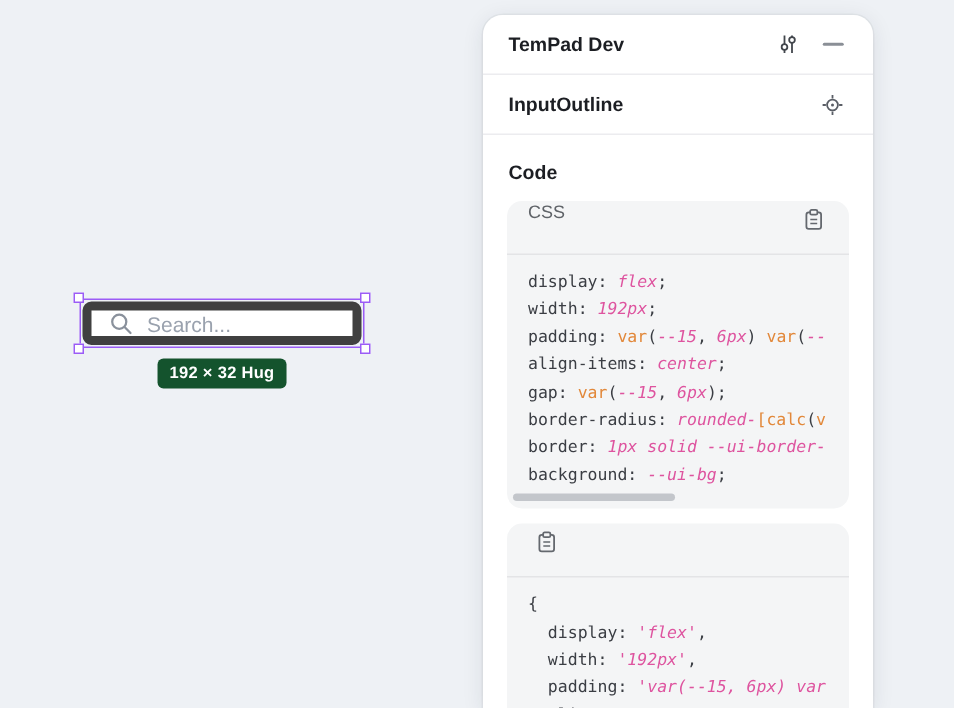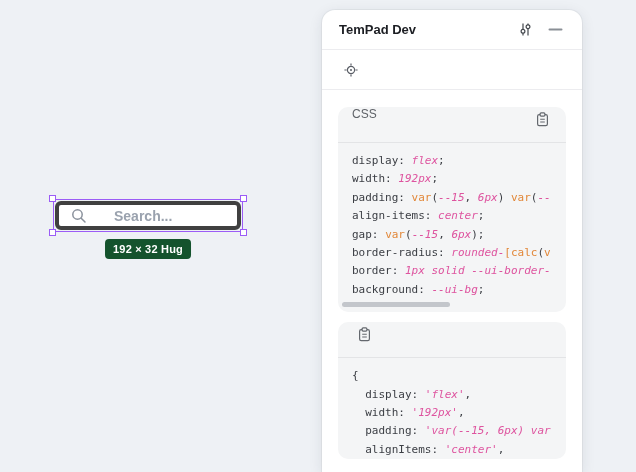--- a/index.html
+++ b/index.html
@@ -11,22 +11,22 @@
   }
 
   
   .sel-wrap { position:absolute; left:53px; top:199px; width:190px; height:33px; }
   .sel-outline { position:absolute; inset:0; border:1px solid #9b5cf6; }
   .handle { position:absolute; width:7px; height:7px; background:#ffffff; border:1px solid #9b5cf6; box-sizing:border-box; }
   .handle.tl { left:-4px; top:-4px; } .handle.tr { right:-4px; top:-4px; }
   .handle.bl { left:-4px; bottom:-4px; } .handle.br { right:-4px; bottom:-4px; }
   .search-input {
     position:absolute; left:2px; top:2px; right:2px; bottom:2px;
-    background:#ffffff; border:4px solid #404040; border-radius:6px;
-    display:flex; align-items:center; padding-left:11px; gap:26px; box-sizing:border-box;font-weight:bold;
+    background:#ffffff; border:6px solid #404040; border-radius:6px;
+    display:flex; align-items:center; padding-left:11px; gap:8px; box-sizing:border-box;
   }
   .search-placeholder { font-size:14px; color:#9aa2ae; }
   .size-badge {
     position:absolute; top:40px; left:50%; transform:translateX(-50%);
     background:#14532d; color:#ffffff; font-size:11px; font-weight:bold;
     padding:4px 8px 4px; border-radius:4px; white-space:nowrap; letter-spacing:.2px;
   }
 
   
   .panel {
@@ -108,35 +108,37 @@
         <span style="display:flex">
           <svg width="15" height="15" viewBox="0 0 15 15" fill="none">
             <line x1="1.5" y1="7.5" x2="13.5" y2="7.5" stroke="#8a8f96" stroke-width="2" stroke-linecap="round"></line>
           </svg>
         </span>
       </button>
     </span>
   </div>
 
   <div class="node-row">
+    <span class="node-name">InputOutline</span>
     <button class="icon-btn">
       <span style="display:flex">
         <svg width="14" height="14" viewBox="0 0 14 14" fill="none">
           <circle cx="7" cy="7" r="3.6" stroke="#5a5e66" stroke-width="1.2"></circle>
           <circle cx="7" cy="7" r="1" fill="#5a5e66"></circle>
           <line x1="7" y1="0.4" x2="7" y2="2.6" stroke="#5a5e66" stroke-width="1.2"></line>
           <line x1="7" y1="11.4" x2="7" y2="13.6" stroke="#5a5e66" stroke-width="1.2"></line>
           <line x1="0.4" y1="7" x2="2.6" y2="7" stroke="#5a5e66" stroke-width="1.2"></line>
           <line x1="11.4" y1="7" x2="13.6" y2="7" stroke="#5a5e66" stroke-width="1.2"></line>
         </svg>
       </span>
     </button>
   </div>
 
   <div class="section">
+    <div class="section-title">Code</div>
     <div>
         <div class="code-block">
           <div class="code-block-header">
             <span class="code-block-title">CSS</span>
             <button class="icon-btn">
               <span style="display: flex;">
                 <svg width="13" height="15" viewBox="0 0 13 15" fill="none">
                   <rect x="1.6" y="2.6" width="9.8" height="11" rx="1.6" stroke="#64686e" stroke-width="1.2"></rect>
                   <rect x="4.1" y="0.9" width="4.8" height="3.2" rx="1" fill="#f4f5f6" stroke="#64686e" stroke-width="1.2"></rect>
                   <line x1="4.2" y1="7.3" x2="8.8" y2="7.3" stroke="#64686e" stroke-width="1.1"></line>

